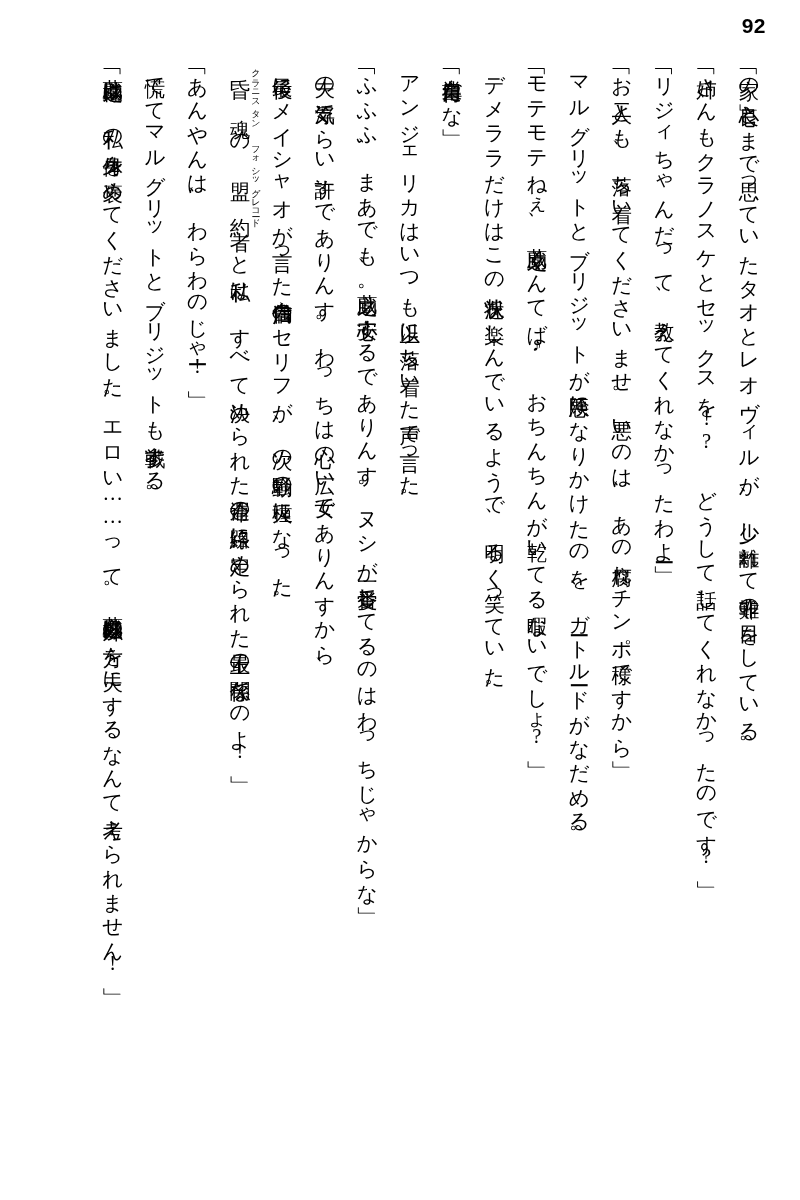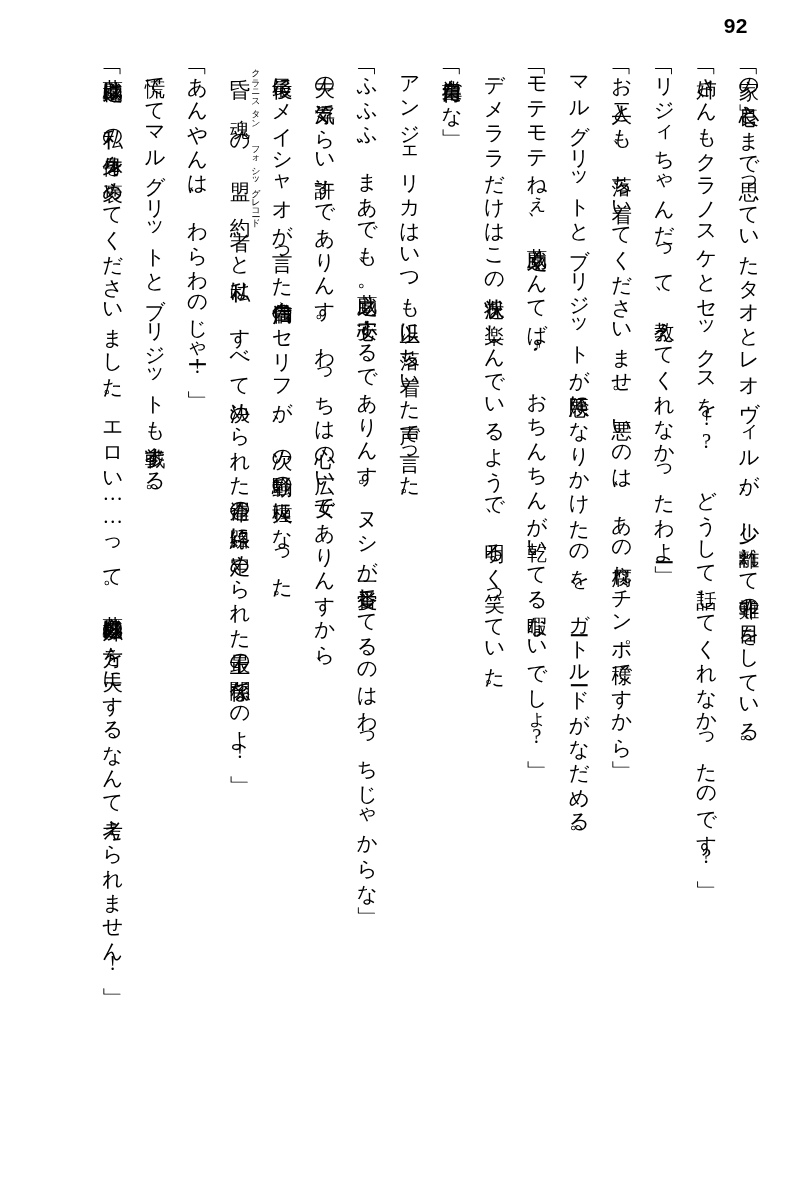--- a/index.html
+++ b/index.html
@@ -18,21 +18,21 @@
   .page {
     width: 800px;
     height: 1200px;
     position: relative;
     box-sizing: border-box;
     background: #ffffff;
   }
   .page-number {
     position: absolute;
     top: 14px;
-    right: 52px;
+    right: 34px;
     font-family: "Liberation Sans", sans-serif;
     font-weight: bold;
     font-size: 21px;
     letter-spacing: 0.5px;
     color: #000;
   }
   .body-text {
     position: absolute;
     top: 62px;
     right: 30px;

